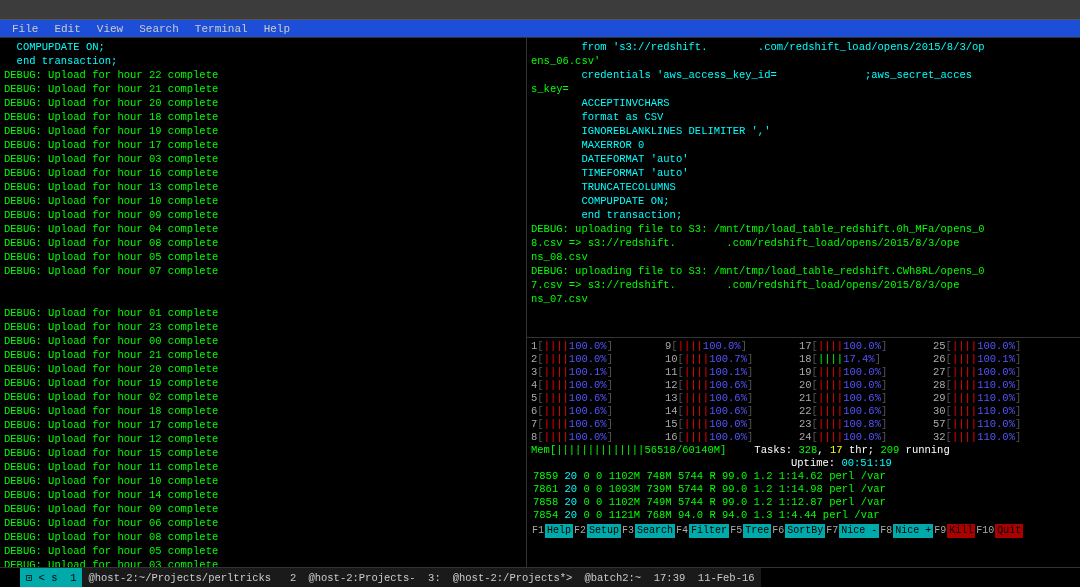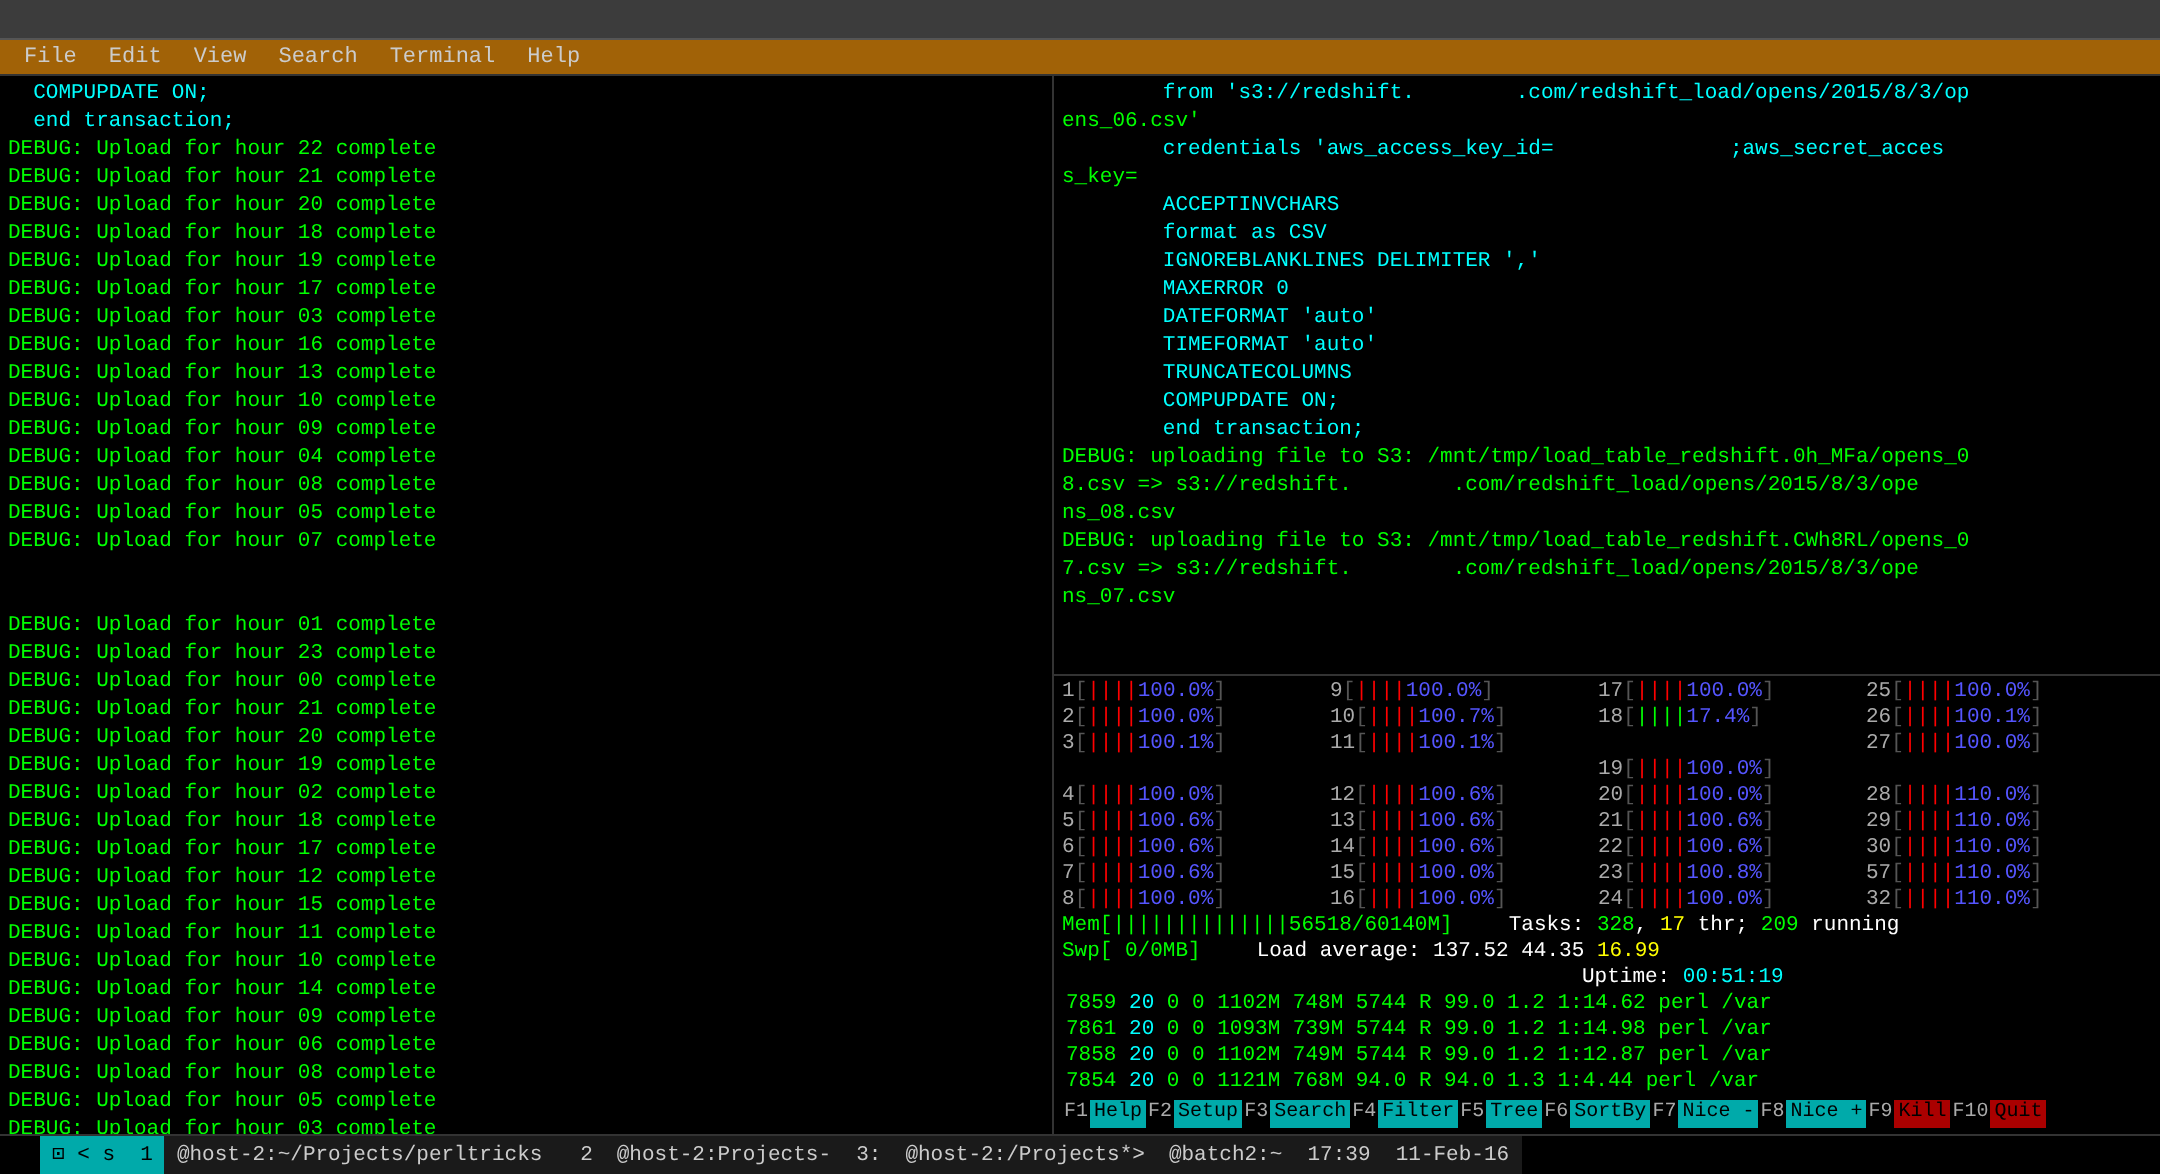--- a/index.html
+++ b/index.html
@@ -31,21 +31,21 @@
       position: absolute;
       right: 8px;
       top: 2px;
       cursor: pointer;
       color: #aaa;
       font-size: 14px;
     }
 
     
     #menu-bar {
-      background: #a16207;
+      background: #1d4ed8;
       color: #ccc;
       font-size: 11px;
       height: 18px;
       display: flex;
       align-items: center;
       padding: 0 4px;
       border-bottom: 1px solid #333;
     }
     .menu-item {
       padding: 0 8px;
@@ -220,21 +220,21 @@
           </div>
           <div style="display:flex; gap:4px; line-height:13px;">
             <span style="width:130px; display:inline-block;"><span style="color:#aaa;"> 2</span><span style="color:#555;">[</span><span style="color:#ff0000;">||||</span><span style="color:#5555ff;">100.0%</span><span style="color:#555;">]</span></span>
             <span style="width:130px; display:inline-block;"><span style="color:#aaa;">10</span><span style="color:#555;">[</span><span style="color:#ff0000;">||||</span><span style="color:#5555ff;">100.7%</span><span style="color:#555;">]</span></span>
             <span style="width:130px; display:inline-block;"><span style="color:#aaa;">18</span><span style="color:#555;">[</span><span style="color:#00ff00;">||||</span><span style="color:#5555ff;">17.4%</span><span style="color:#555;">]</span></span>
             <span style="width:130px; display:inline-block;"><span style="color:#aaa;">26</span><span style="color:#555;">[</span><span style="color:#ff0000;">||||</span><span style="color:#5555ff;">100.1%</span><span style="color:#555;">]</span></span>
           </div>
           <div style="display:flex; gap:4px; line-height:13px;">
             <span style="width:130px; display:inline-block;"><span style="color:#aaa;"> 3</span><span style="color:#555;">[</span><span style="color:#ff0000;">||||</span><span style="color:#5555ff;">100.1%</span><span style="color:#555;">]</span></span>
             <span style="width:130px; display:inline-block;"><span style="color:#aaa;">11</span><span style="color:#555;">[</span><span style="color:#ff0000;">||||</span><span style="color:#5555ff;">100.1%</span><span style="color:#555;">]</span></span>
-            <span style="width:130px; display:inline-block;margin-top:13px;"><span style="color:#aaa;">19</span><span style="color:#555;">[</span><span style="color:#ff0000;">||||</span><span style="color:#5555ff;">100.0%</span><span style="color:#555;">]</span></span>
+            <span style="width:130px; display:inline-block;"><span style="color:#aaa;">19</span><span style="color:#555;">[</span><span style="color:#ff0000;">||||</span><span style="color:#5555ff;">100.0%</span><span style="color:#555;">]</span></span>
             <span style="width:130px; display:inline-block;"><span style="color:#aaa;">27</span><span style="color:#555;">[</span><span style="color:#ff0000;">||||</span><span style="color:#5555ff;">100.0%</span><span style="color:#555;">]</span></span>
           </div>
           <div style="display:flex; gap:4px; line-height:13px;">
             <span style="width:130px; display:inline-block;"><span style="color:#aaa;"> 4</span><span style="color:#555;">[</span><span style="color:#ff0000;">||||</span><span style="color:#5555ff;">100.0%</span><span style="color:#555;">]</span></span>
             <span style="width:130px; display:inline-block;"><span style="color:#aaa;">12</span><span style="color:#555;">[</span><span style="color:#ff0000;">||||</span><span style="color:#5555ff;">100.6%</span><span style="color:#555;">]</span></span>
             <span style="width:130px; display:inline-block;"><span style="color:#aaa;">20</span><span style="color:#555;">[</span><span style="color:#ff0000;">||||</span><span style="color:#5555ff;">100.0%</span><span style="color:#555;">]</span></span>
             <span style="width:130px; display:inline-block;"><span style="color:#aaa;">28</span><span style="color:#555;">[</span><span style="color:#ff0000;">||||</span><span style="color:#5555ff;">110.0%</span><span style="color:#555;">]</span></span>
           </div>
           <div style="display:flex; gap:4px; line-height:13px;">
             <span style="width:130px; display:inline-block;"><span style="color:#aaa;"> 5</span><span style="color:#555;">[</span><span style="color:#ff0000;">||||</span><span style="color:#5555ff;">100.6%</span><span style="color:#555;">]</span></span>
@@ -256,24 +256,20 @@
           </div>
           <div style="display:flex; gap:4px; line-height:13px;">
             <span style="width:130px; display:inline-block;"><span style="color:#aaa;"> 8</span><span style="color:#555;">[</span><span style="color:#ff0000;">||||</span><span style="color:#5555ff;">100.0%</span><span style="color:#555;">]</span></span>
             <span style="width:130px; display:inline-block;"><span style="color:#aaa;">16</span><span style="color:#555;">[</span><span style="color:#ff0000;">||||</span><span style="color:#5555ff;">100.0%</span><span style="color:#555;">]</span></span>
             <span style="width:130px; display:inline-block;"><span style="color:#aaa;">24</span><span style="color:#555;">[</span><span style="color:#ff0000;">||||</span><span style="color:#5555ff;">100.0%</span><span style="color:#555;">]</span></span>
             <span style="width:130px; display:inline-block;"><span style="color:#aaa;">32</span><span style="color:#555;">[</span><span style="color:#ff0000;">||||</span><span style="color:#5555ff;">110.0%</span><span style="color:#555;">]</span></span>
           </div>
           <div style="display:flex; gap:8px; line-height:13px;">
             <span style="color:#00ff00;">Mem[||||||||||||||56518/60140M]</span>
             <span style="color:#fff; margin-left:20px;">Tasks: <span style="color:#00ff00;">328</span>, <span style="color:#ffff00;">17</span> thr; <span style="color:#00ff00;">209</span> running</span>
-          </div>
-          <div style="display:flex; gap:8px; line-height:13px;">
-            <span style="color:#00ff00;">Swp[                          0/0MB]</span>
-            <span style="color:#fff; margin-left:20px;">Load average: 137.52 44.35 <span style="color:#ffff00;">16.99</span></span>
           </div>
           <div style="line-height:13px;"><span style="color:#fff; margin-left:260px;">Uptime: <span style="color:#00ffff;text-align:center;">00:51:19</span></span></div>
           <div style="color:#00ff00; line-height:13px; padding:0 2px; font-size:10.5px;"><span style=""> 7859 </span><span style="color:#00ffff;">20         </span><span style="">  0   0  1102M   748M   5744 R  99.0  1.2 1:14.62 perl /var</span></div>
           <div style="color:#00ff00; line-height:13px; padding:0 2px; font-size:10.5px;"><span style=""> 7861 </span><span style="color:#00ffff;">20         </span><span style="">  0   0  1093M   739M   5744 R  99.0  1.2 1:14.98 perl /var</span></div>
           <div style="color:#00ff00; line-height:13px; padding:0 2px; font-size:10.5px;"><span style=""> 7858 </span><span style="color:#00ffff;">20         </span><span style="">  0   0  1102M   749M   5744 R  99.0  1.2 1:12.87 perl /var</span></div>
           <div style="color:#00ff00; line-height:13px; padding:0 2px; font-size:10.5px;"><span style=""> 7854 </span><span style="color:#00ffff;">20         </span><span style="">  0   0  1121M   768M   94.0 R  94.0  1.3  1:4.44 perl /var</span></div>
           <div style="display:flex; margin-top:2px;">
             <span style="display:flex; margin-right:0px;">
               <span style="background:#000; color:#aaa; font-size:10px; padding:0 1px;">F1</span>
               <span style="background:#00aaaa; color:#000; font-size:10px; padding:0 2px;">Help</span>

